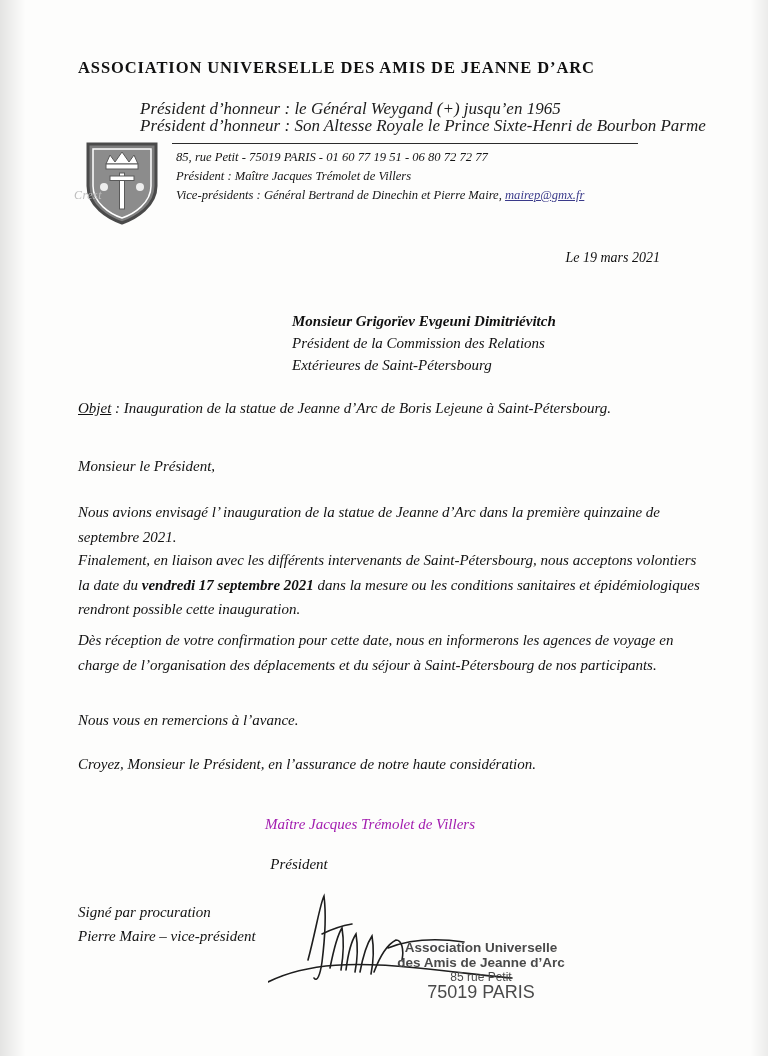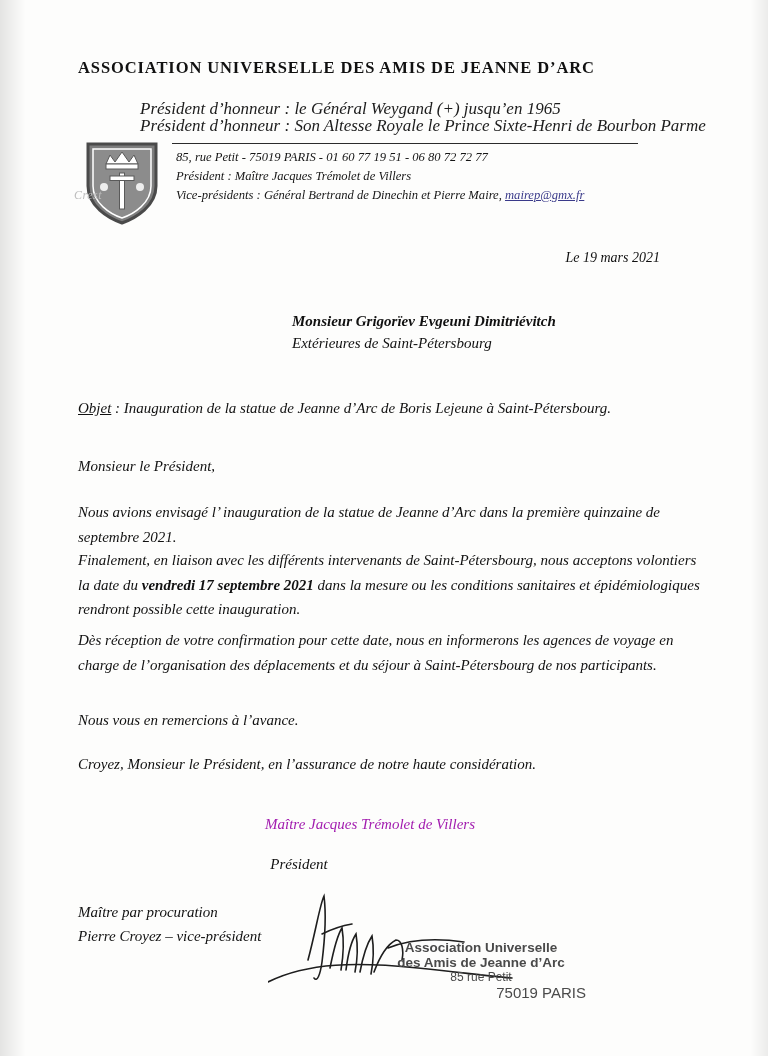--- a/index.html
+++ b/index.html
@@ -229,21 +229,21 @@
     top: 940px;
     width: 210px;
     text-align: center;
     color: #4a4a4a;
     font-family: "Liberation Sans", sans-serif;
     line-height: 15px;
   }
   .stamp .s1 { font-size: 13.5px; font-weight: bold; }
   .stamp .s2 { font-size: 13.5px; font-weight: bold; }
   .stamp .s3 { font-size: 12px; }
-  .stamp .s4 { font-size: 15px; text-align: right; }
+  .stamp .s4 { font-size: 18px; }
 </style>
 </head>
 <body>
 
 <div class="page">
 
   <div class="org-title">ASSOCIATION UNIVERSELLE DES AMIS DE JEANNE D’ARC</div>
 
   <div class="honorary">
     <div>Président d’honneur : le Général Weygand (+) jusqu’en 1965</div>
@@ -272,20 +272,21 @@
   <div class="addr">
     <div class="line">85, rue Petit - 75019 PARIS -  01 60 77 19 51 -  06 80 72 72 77</div>
     <div class="line">Président : Maître Jacques Trémolet de Villers</div>
     <div class="line"><span>Vice-présidents  : Général Bertrand de Dinechin et Pierre Maire, </span><span class="email">mairep@gmx.fr</span></div>
   </div>
 
   <div class="date-line">Le 19 mars 2021</div>
 
   <div class="recipient">
     <div class="r1">Monsieur Grigorïev Evgeuni Dimitriévitch</div>
+    <div>Président de la Commission des Relations</div>
     <div>Extérieures de Saint-Pétersbourg</div>
   </div>
 
   <div class="subject">
     <span class="obj-label">Objet</span><span> : Inauguration de la statue de Jeanne d’Arc de Boris Lejeune à Saint-Pétersbourg.</span>
   </div>
 
   <div class="salutation">Monsieur le Président,</div>
 
   <div class="para p1">Nous avions envisagé  l’ inauguration de la statue de Jeanne d’Arc dans la première quinzaine de septembre 2021.</div>
@@ -295,22 +296,22 @@
   </div>
 
   <div class="para p3">Dès réception de votre confirmation pour cette date, nous en informerons les agences de voyage en charge de l’organisation des déplacements et du séjour à Saint-Pétersbourg de nos participants.</div>
   <div class="para p4">Nous vous en remercions à l’avance.</div>
   <div class="para p5">Croyez, Monsieur le Président, en l’assurance de notre haute considération.</div>
 
   <div class="signer-name">Maître Jacques Trémolet de Villers</div>
   <div class="signer-role">Président</div>
 
   <div class="proxy">
-    <div>Maître par procuration</div>
-    <div>Pierre Croyez – vice-président</div>
+    <div>Signé par procuration</div>
+    <div>Pierre Maire – vice-président</div>
   </div>
 
   <div class="signature">
     <svg width="260" height="110" viewBox="0 0 260 110" aria-hidden="true">
       <g fill="none" stroke="#1e1e1e" stroke-width="1.6" stroke-linecap="round">
         <path d="M40 70 C48 40, 52 14, 56 6 C58 22, 57 48, 54 72 C52 86, 49 92, 46 88"></path>
         <path d="M54 44 C62 40, 72 36, 84 34"></path>
         <path d="M62 78 C66 58, 70 44, 74 38 C76 50, 75 68, 73 80"></path>
         <path d="M78 80 C80 64, 84 50, 88 44 C90 56, 89 72, 87 82"></path>
         <path d="M92 82 C95 66, 100 52, 104 46 C106 58, 105 74, 103 84"></path>

